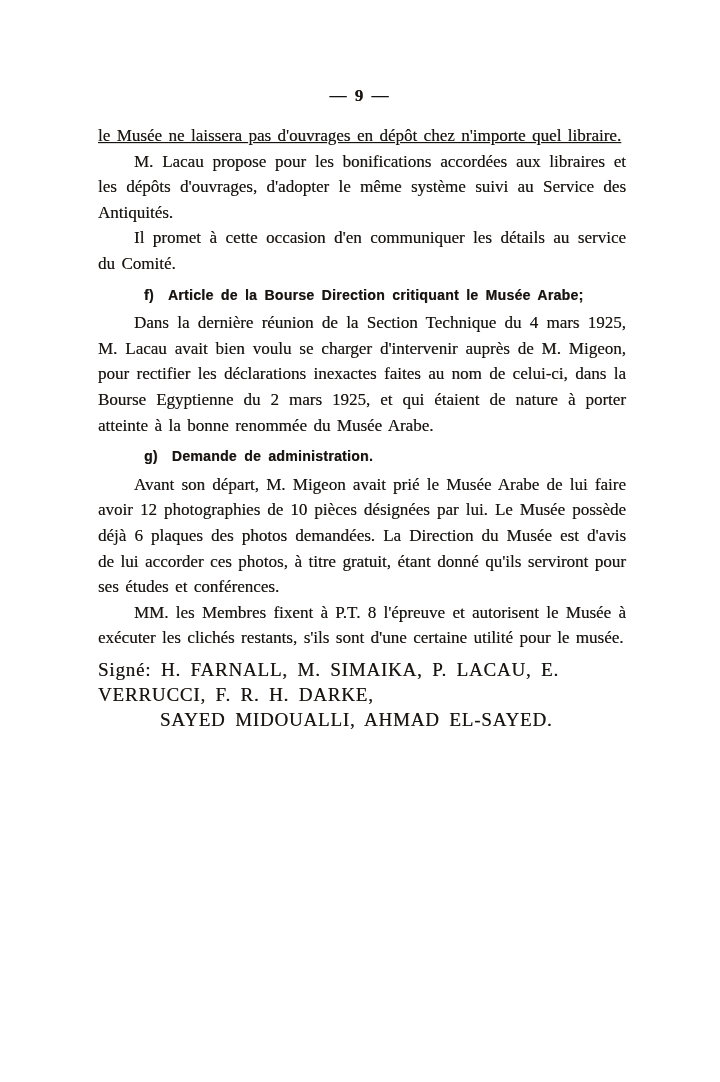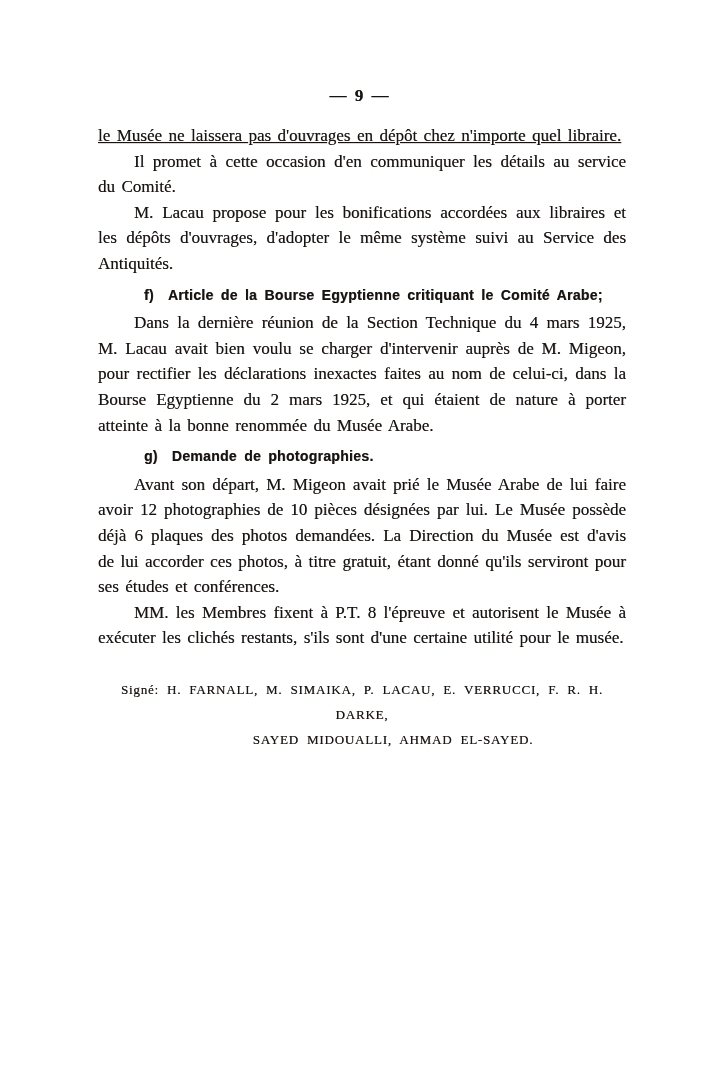--- a/index.html
+++ b/index.html
@@ -45,55 +45,55 @@
     line-height: 25.6px;
     margin: 6px 0 2px 0;
     padding-left: 46px;
     text-align: left;
     letter-spacing: 0.3px;
     word-spacing: 3px;
     text-shadow: 0.4px 0.4px 0 rgba(25,18,12,0.6);
   }
   .section-heading .h-letter { margin-right: 14px; }
   .signature {
-    margin-top: 26px;
-    font-size: 13px;
+    margin-top: 6px;
+    font-size: 19px;
     line-height: 25px;
     letter-spacing: 0.8px;
     word-spacing: 4px;
-    text-align: center;
+    text-align: left;
     text-shadow: 0.3px 0.3px 0 rgba(25,18,12,0.6);
   }
   .sig-line2 { padding-left: 62px; }
 </style>
 </head>
 <body>
 
 <div class="page">
 
   <div class="page-number">— 9 —</div>
 
   <div class="body-block">
 
     <p class="para noindent">le Musée ne laissera pas d'ouvrages en dépôt chez n'importe quel libraire.</p>
 
+    <p class="para">M. Lacau propose pour les bonifications accordées aux libraires et les dépôts d'ouvrages, d'adopter le même système suivi au Service des Antiquités.</p>
+
     <p class="para">Il promet à cette occasion d'en communiquer les détails au service du Comité.</p>
 
-    <p class="para">M. Lacau propose pour les bonifications accordées aux libraires et les dépôts d'ouvrages, d'adopter le même système suivi au Service des Antiquités.</p>
-
     <h3 class="section-heading">
-      <span class="h-letter">f)</span><span class="h-text">Article de la Bourse Egyptienne critiquant le Comité Arabe;</span>
+      <span class="h-letter">f)</span><span class="h-text">Article de la Bourse Direction critiquant le Musée Arabe;</span>
     </h3>
 
     <p class="para">Dans la dernière réunion de la Section Technique du 4 mars 1925, M. Lacau avait bien voulu se charger d'intervenir auprès de M. Migeon, pour rectifier les déclarations inexactes faites au nom de celui-ci, dans la Bourse Egyptienne du 2 mars 1925, et qui étaient de nature à porter atteinte à la bonne renommée du Musée Arabe.</p>
 
 
 
     <h3 class="section-heading">
-      <span class="h-letter">g)</span><span class="h-text">Demande de photographies.</span>
+      <span class="h-letter">g)</span><span class="h-text">Demande de administration.</span>
     </h3>
 
     <p class="para">Avant son départ, M. Migeon avait prié le Musée Arabe de lui faire avoir 12 photographies de 10 pièces désignées par lui. Le Musée possède déjà 6 plaques des photos demandées. La Direction du Musée est d'avis de lui accorder ces photos, à titre gratuit, étant donné qu'ils serviront pour ses études et conférences.</p>
 
     <p class="para">MM. les Membres fixent à P.T. 8 l'épreuve et autorisent le Musée à exécuter les clichés restants, s'ils sont d'une certaine utilité pour le musée.</p>
 
     <div class="signature">
       <div class="sig-line1">
         <span>Signé:</span>
         <span>H. FARNALL, M. SIMAIKA, P. LACAU, E. VERRUCCI, F. R. H. DARKE,</span>

